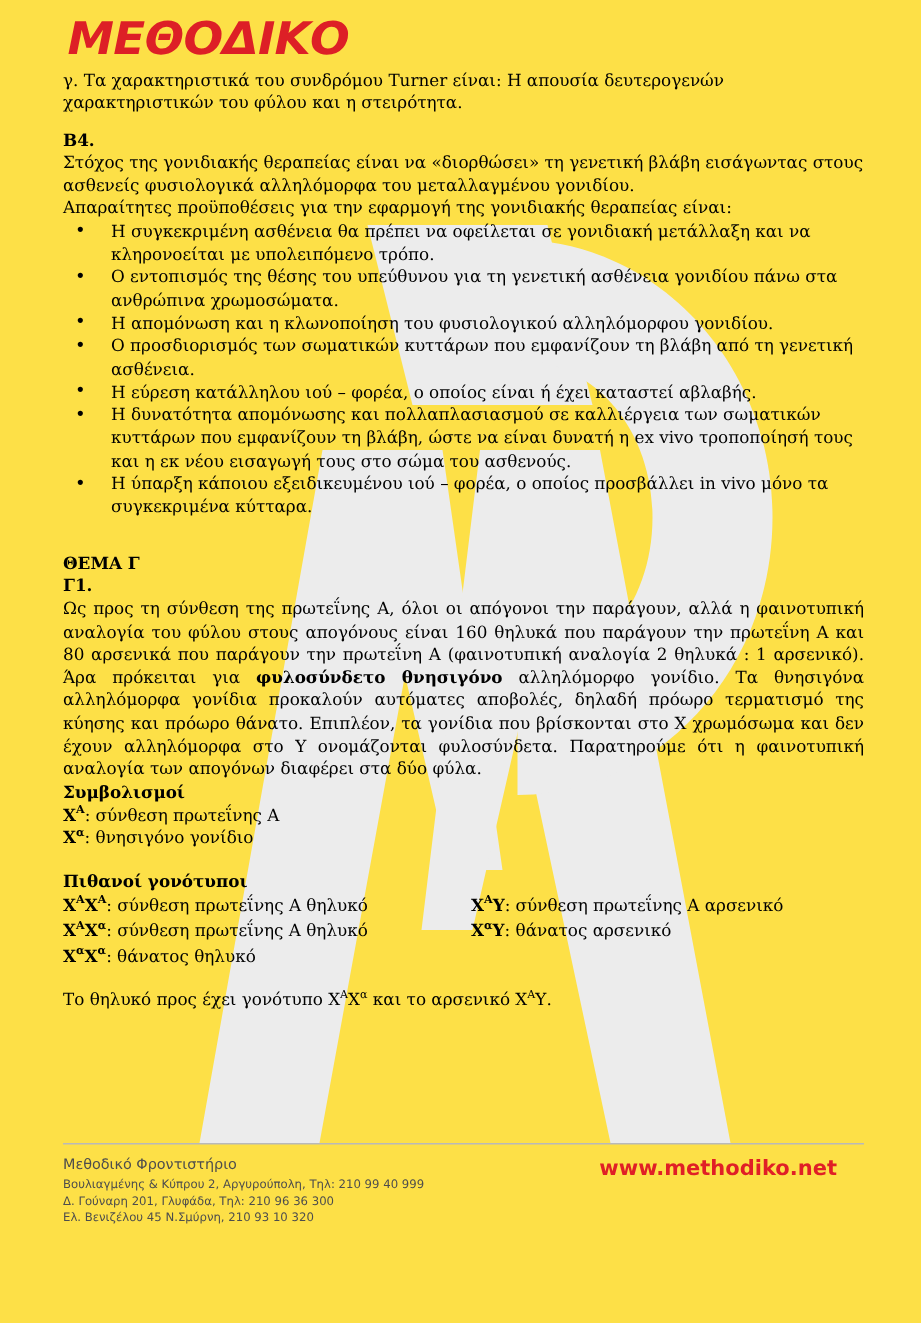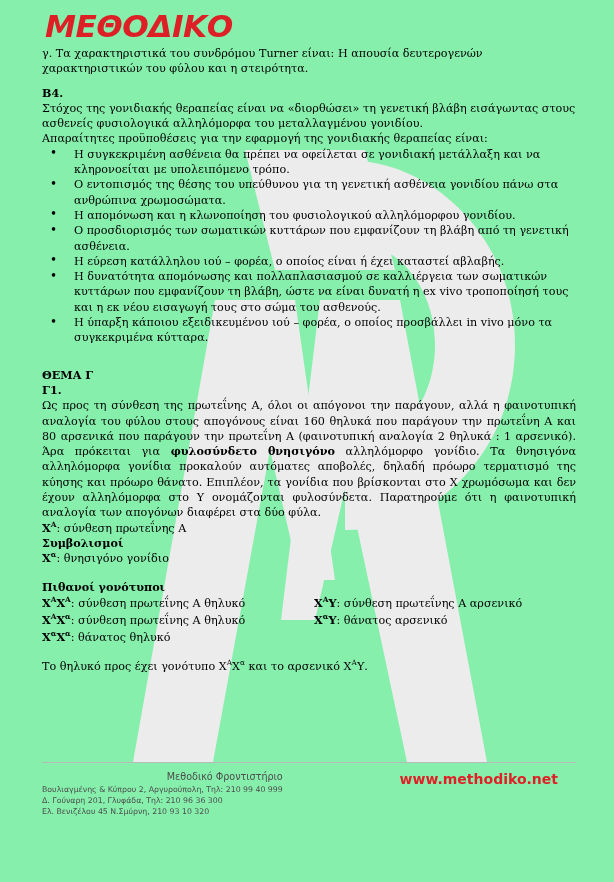--- a/index.html
+++ b/index.html
@@ -4,21 +4,21 @@
 <style>
   html, body {
     margin: 0;
     padding: 0;
     background: #ffffff;
   }
   .page {
     position: relative;
     width: 614px;
     height: 882px;
-    background: #86efac;
+    background: #fde047;
     overflow: hidden;
     font-family: "DejaVu Serif", "Liberation Serif", serif;
     color: #000000;
   }
 
   
   .watermark {
     position: absolute;
     left: 95px;
     top: 150px;
@@ -128,21 +128,20 @@
     align-items: flex-start;
     font-family: "DejaVu Sans", "Liberation Sans", sans-serif;
     color: #4d4d4d;
   }
   .footer-left { }
   .footer-title {
     font-size: 9.6px;
     line-height: 13px;
     color: #4d4d4d;
     margin-bottom: 1px;
-    text-align: right;
   }
   .footer-line {
     font-size: 7.8px;
     line-height: 11.2px;
     color: #4d4d4d;
   }
   .footer-url {
     font-size: 14px;
     font-weight: bold;
     color: #e01f26;
@@ -191,23 +190,23 @@
       <li>Η ύπαρξη κάποιου εξειδικευμένου ιού – φορέα, ο οποίος προσβάλλει in vivo μόνο τα συγκεκριμένα κύτταρα.</li>
     </ul>
 
     <div class="spacer-lg"></div>
 
     <p class="tight b">ΘΕΜΑ Γ</p>
     <p class="tight b">Γ1.</p>
 
     <p class="tight justify"><span>Ως προς τη σύνθεση της πρωτεΐνης Α, όλοι οι απόγονοι την παράγουν, αλλά η φαινοτυπική αναλογία του φύλου στους απογόνους είναι 160 θηλυκά που παράγουν την πρωτεΐνη Α και 80 αρσενικά που παράγουν την πρωτεΐνη Α (φαινοτυπική αναλογία 2 θηλυκά : 1 αρσενικό). Άρα πρόκειται για </span><span class="b">φυλοσύνδετο θνησιγόνο</span><span> αλληλόμορφο γονίδιο. Τα θνησιγόνα αλληλόμορφα γονίδια προκαλούν αυτόματες αποβολές, δηλαδή πρόωρο τερματισμό της κύησης και πρόωρο θάνατο. Επιπλέον, τα γονίδια που βρίσκονται στο Χ χρωμόσωμα και δεν έχουν αλληλόμορφα στο Υ ονομάζονται φυλοσύνδετα. Παρατηρούμε ότι η φαινοτυπική αναλογία των απογόνων διαφέρει στα δύο φύλα.</span></p>
 
+    <p class="tight b">Συμβολισμοί</p>
+
     <p class="tight"><span class="b">Χ</span><sup class="b">Α</sup><span>: σύνθεση πρωτεΐνης Α</span></p>
-
-    <p class="tight b">Συμβολισμοί</p>
 
     <p class="tight"><span class="b">Χ</span><sup class="b">α</sup><span>: θνησιγόνο γονίδιο</span></p>
 
     <div class="spacer-md"></div>
 
     <p class="tight b">Πιθανοί γονότυποι</p>
 
     <div class="geno-row">
       <div class="geno-col-a"><span class="b">Χ</span><sup class="b">Α</sup><span class="b">Χ</span><sup class="b">Α</sup><span>: σύνθεση πρωτεΐνης Α θηλυκό</span></div>
       <div class="geno-col-b"><span class="b">Χ</span><sup class="b">Α</sup><span class="b">Υ</span><span>: σύνθεση πρωτεΐνης Α αρσενικό</span></div>

